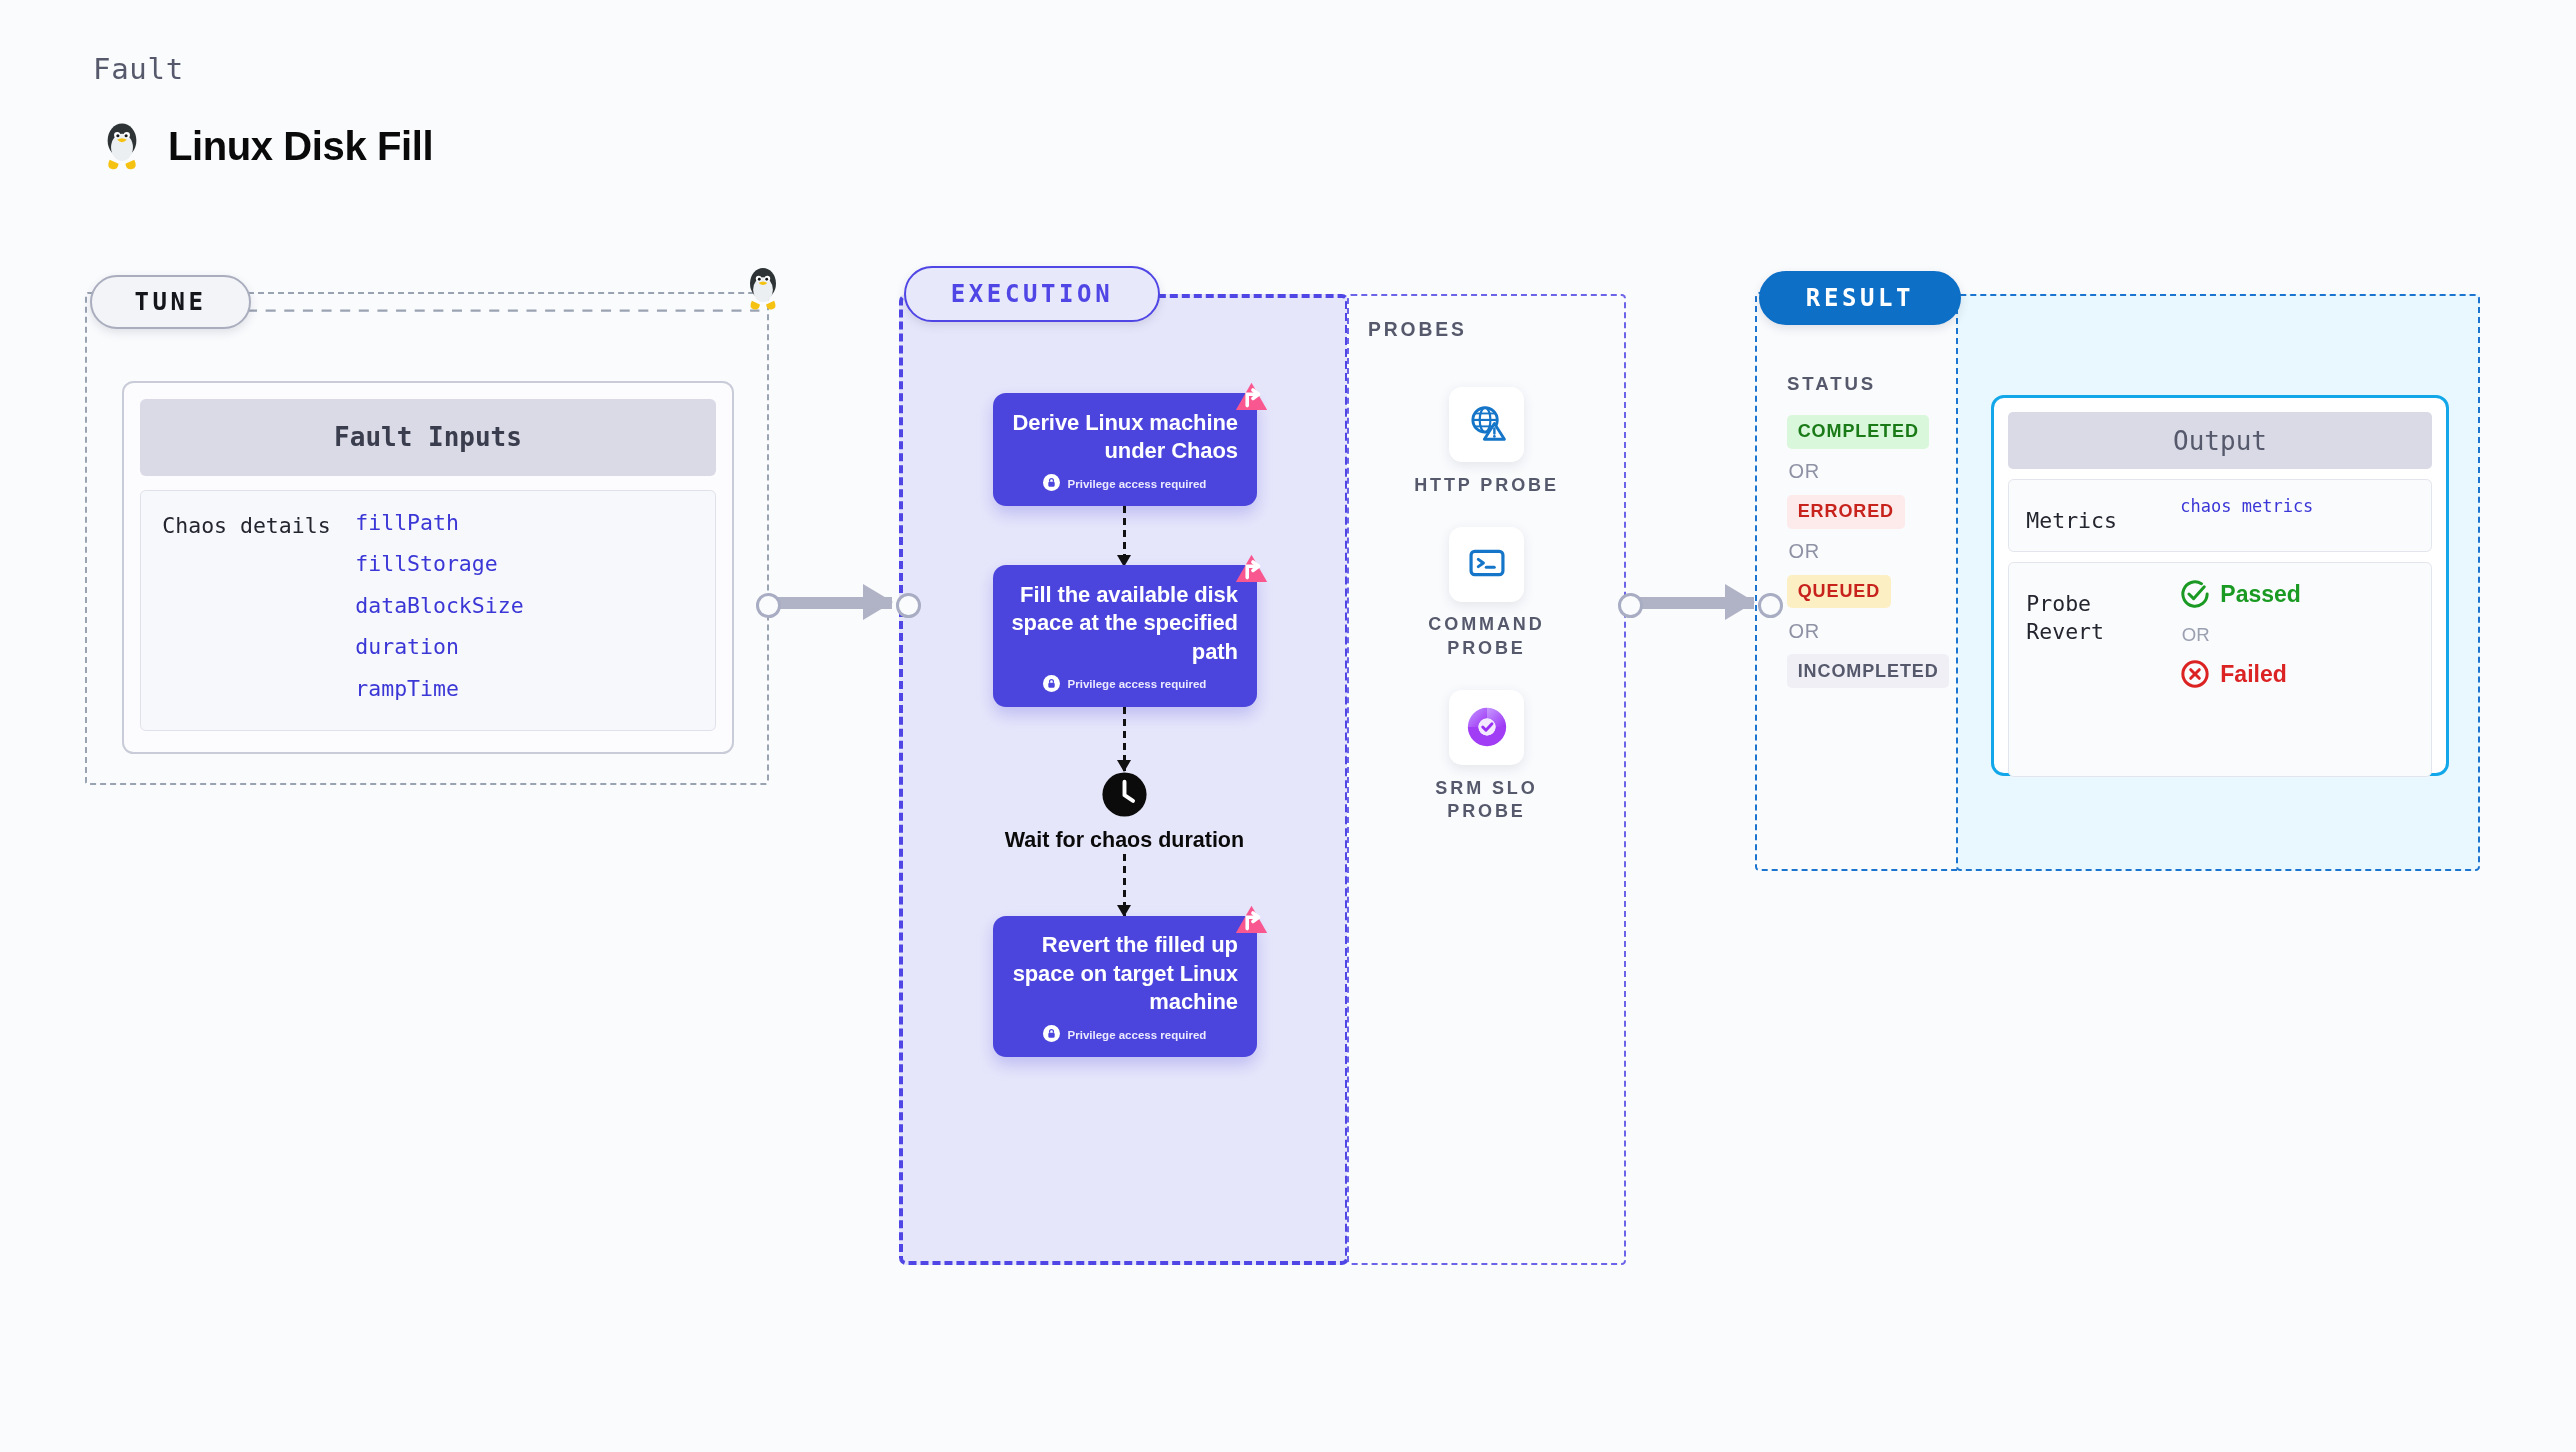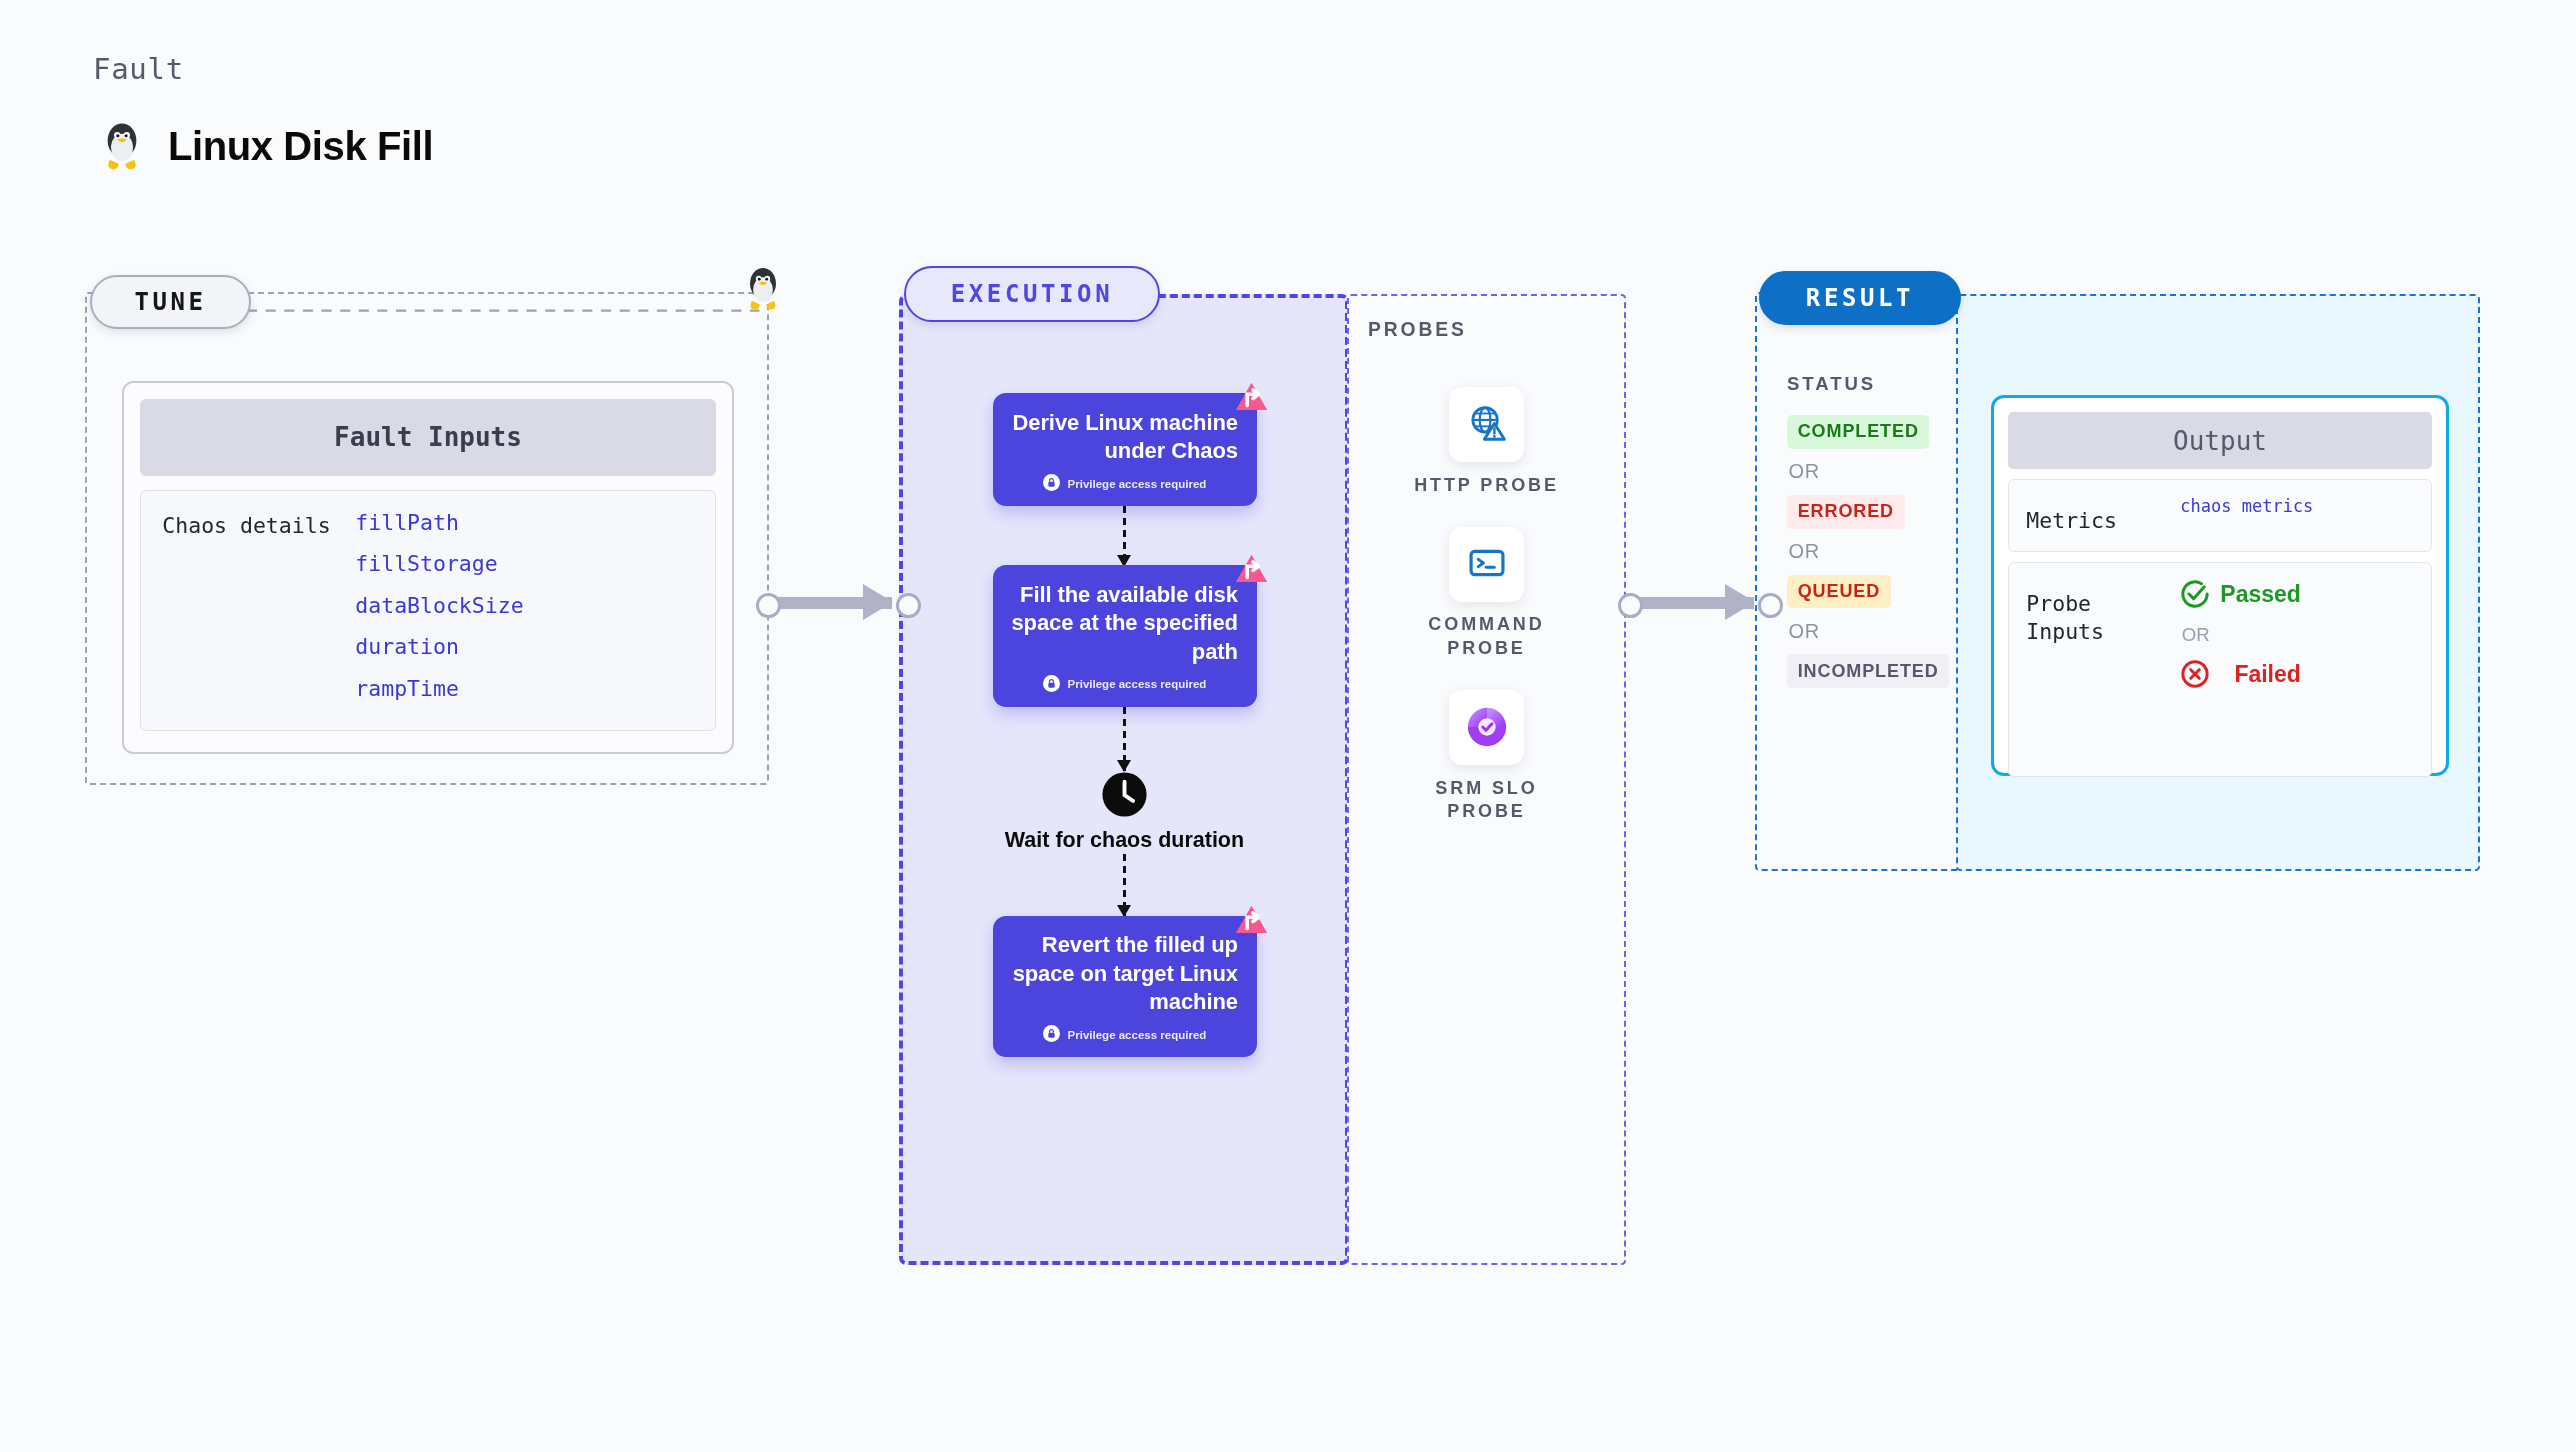--- a/index.html
+++ b/index.html
@@ -201,21 +201,21 @@
   }
   .out-key{
     font-family:"DejaVu Sans Mono","Liberation Mono",monospace;
     font-size:21.5px;color:#23252f;width:154px;flex:none;line-height:1.3;margin-top:11px;
   }
   #metrics-value{
     font-family:"DejaVu Sans Mono","Liberation Mono",monospace;
     font-size:17px;color:#3b37d6;
   }
   #probe-results-row{height:215px;}
-  .verdict{display:flex;align-items:center;gap:10px;justify-content:space-between;}
+  .verdict{display:flex;align-items:center;gap:10px;}
   .verdict-text{font-size:23px;font-weight:bold;}
   .v-passed{color:#1a9a23;}
   .v-failed{color:#dc2323;}
   #verdict-or{font-size:18.6px;color:#9aa0b0;margin:13px 0 13px 1.4px;}
 
   
   .connector{position:absolute;z-index:4;}
   .conn-line{
     position:absolute;height:11.5px;background:#b0b2c6;top:13px;left:7.2px;
   }
@@ -464,21 +464,21 @@
 
 <div id="output-card">
   <div id="output-header">Output</div>
 
   <div class="out-row">
     <div class="out-key">Metrics</div>
     <div id="metrics-value">chaos metrics</div>
   </div>
 
   <div class="out-row" id="probe-results-row">
-    <div class="out-key">Probe Inputs</div>
+    <div class="out-key">Probe Revert</div>
     <div>
       <div class="verdict">
         <span>
           <svg width="30" height="30" viewBox="0 0 42 42">
             <path d="M38 21 A17 17 0 1 1 30 6.6" fill="none" stroke="#1a9a23" stroke-width="4.2" stroke-linecap="round"></path>
             <path d="M12.5 21 L19 27.5 L34 11" fill="none" stroke="#1a9a23" stroke-width="4.2" stroke-linecap="round" stroke-linejoin="round"></path>
           </svg>
         </span>
         <span class="verdict-text v-passed">Passed</span>
       </div>

